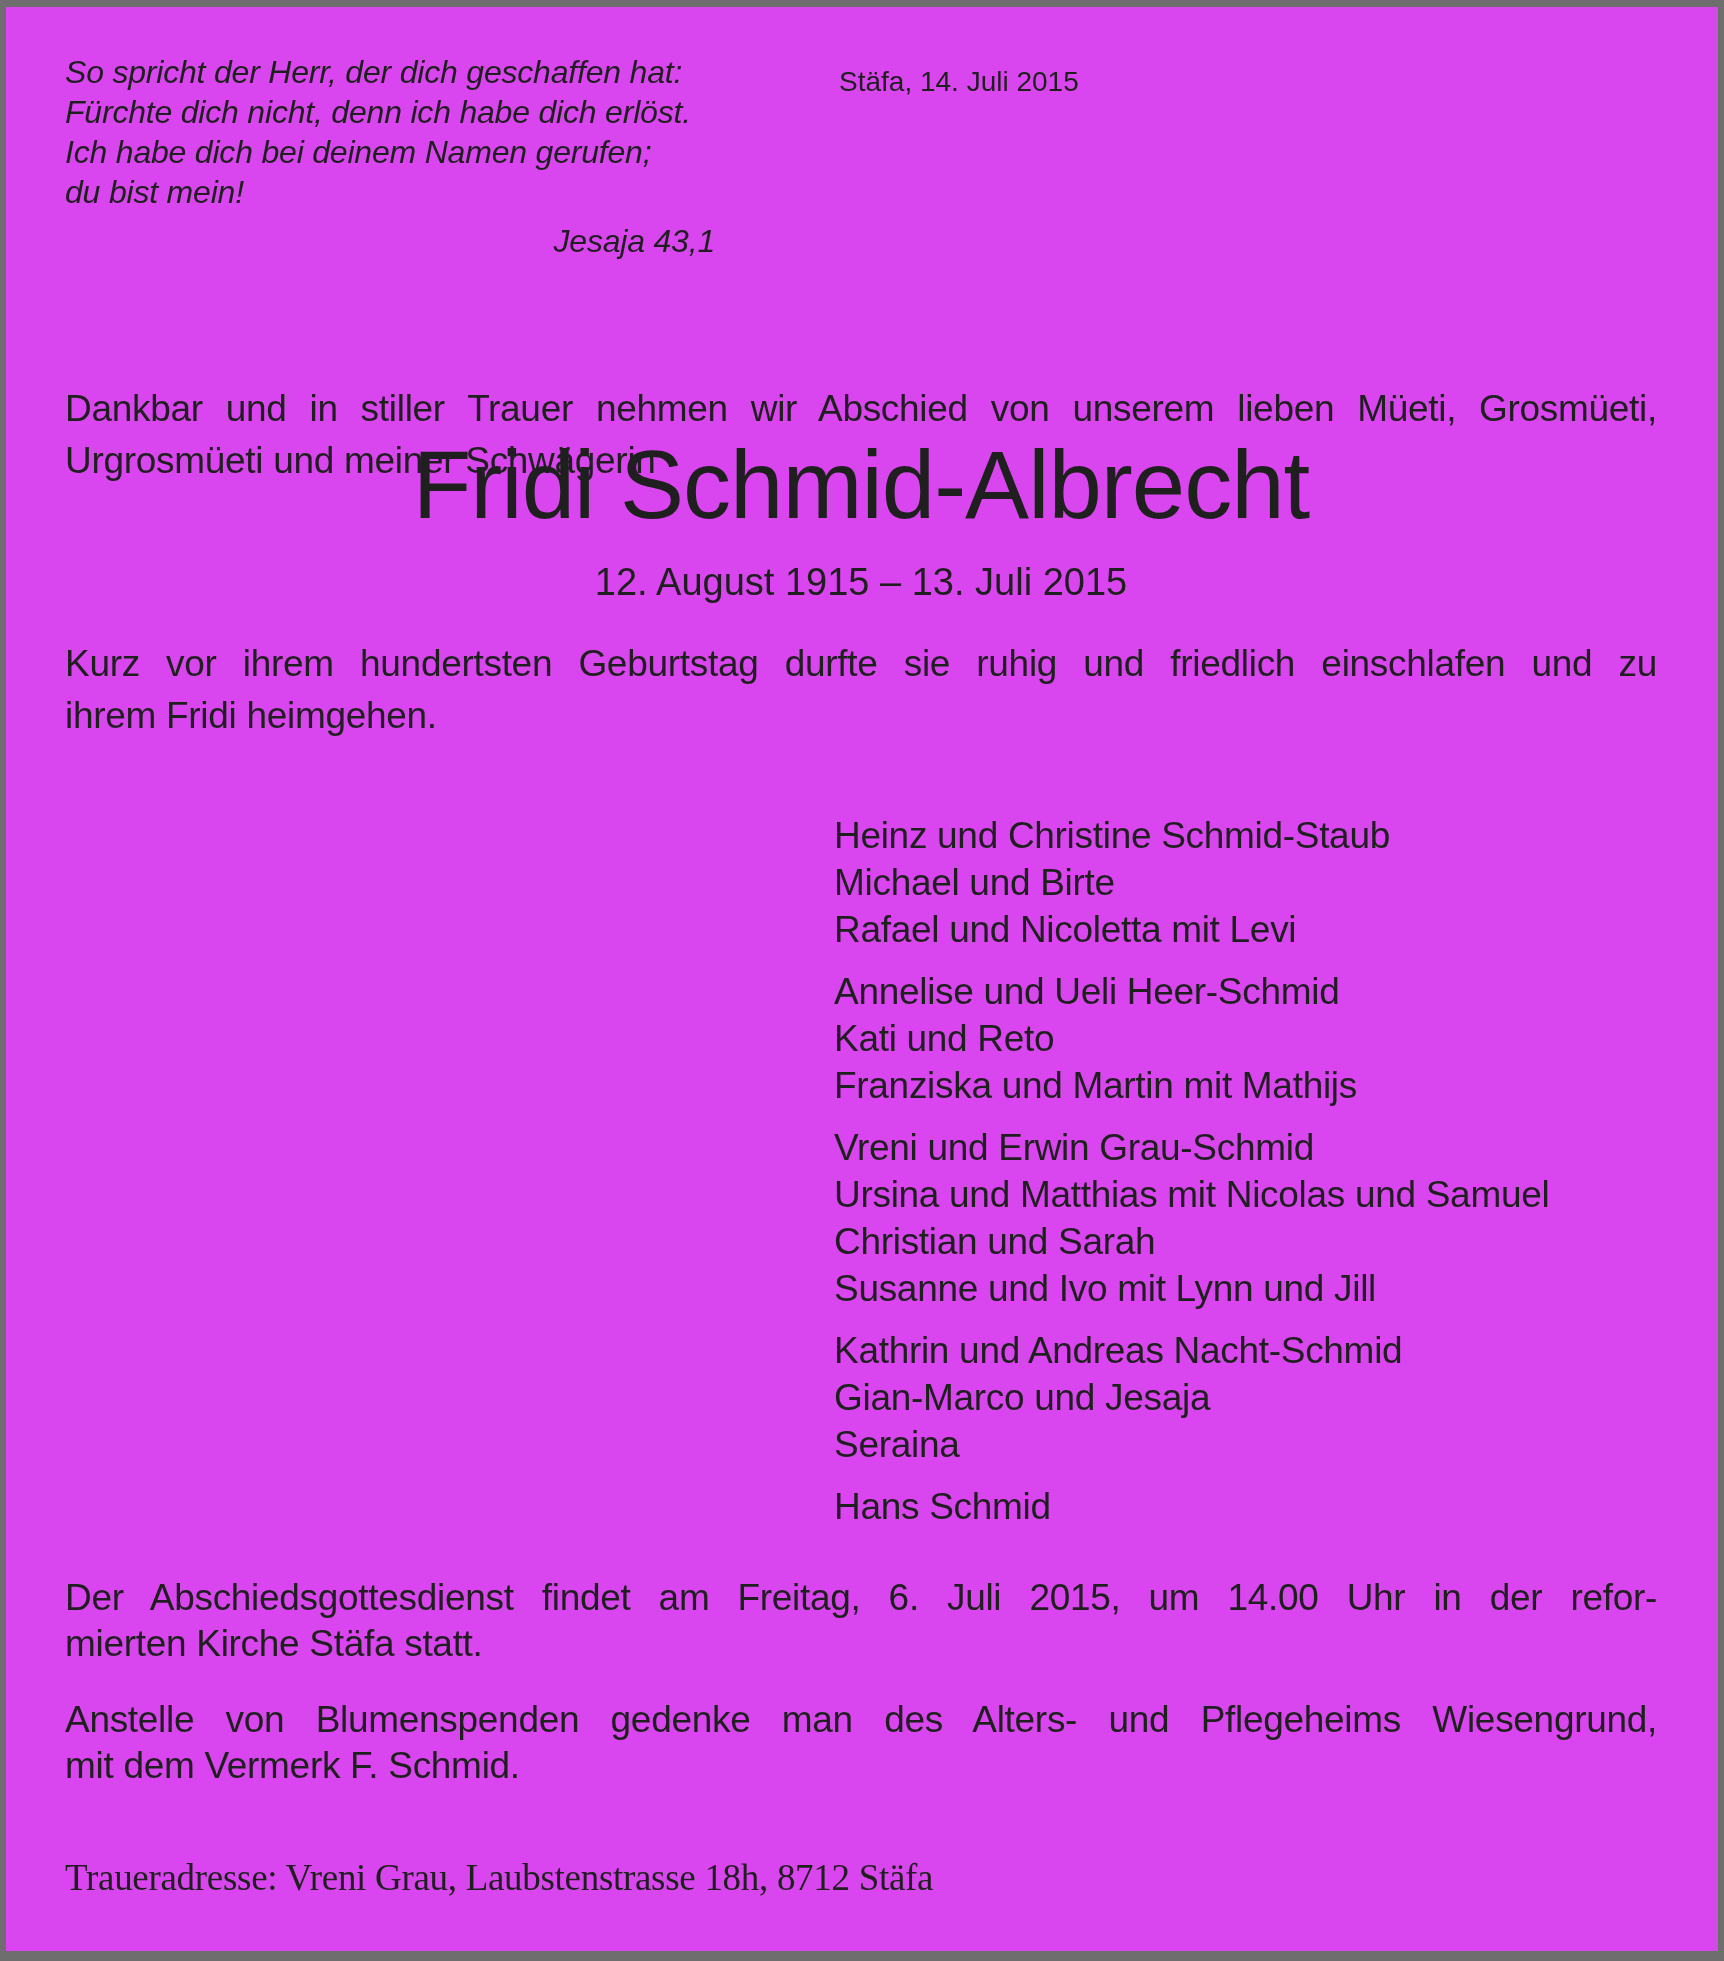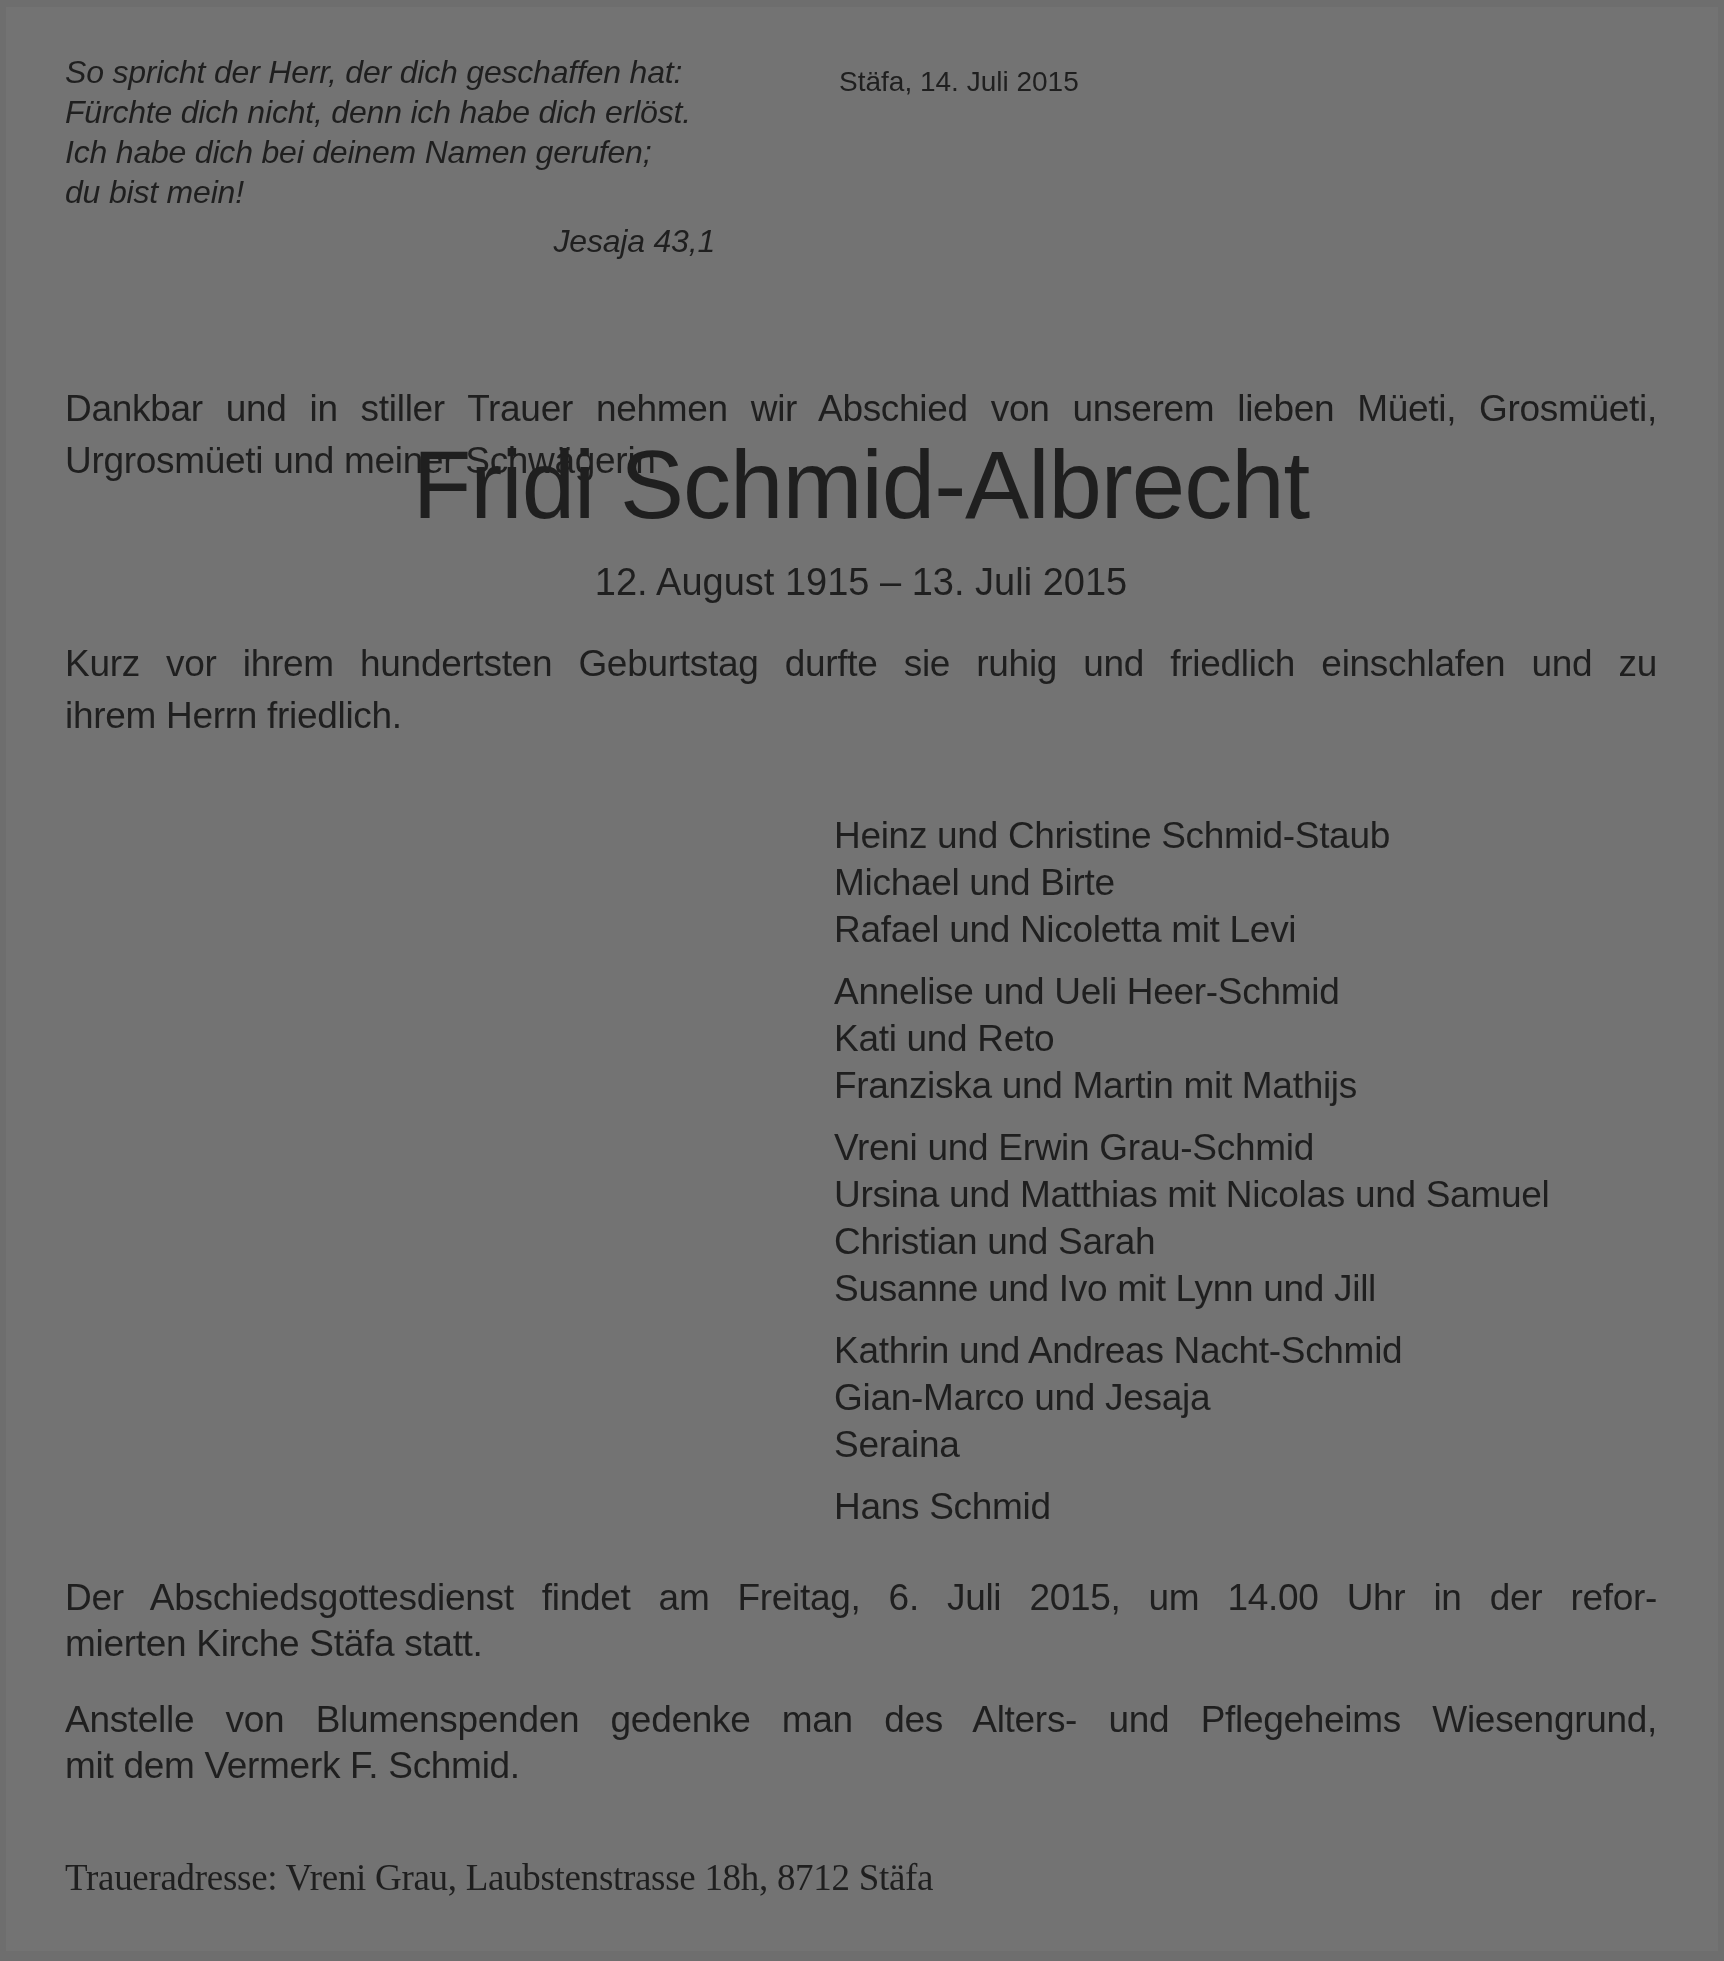--- a/index.html
+++ b/index.html
@@ -1,20 +1,20 @@
 <!DOCTYPE html>
 <html><head>
 <meta charset="utf-8">
 <style>
   html,body{margin:0;padding:0;background:#ffffff;}
   .page{
     position:relative;
     width:1724px;height:1961px;
     box-sizing:border-box;
-    background:#737373;
+    background:#d946ef;
     border-style:solid;
     border-color:#6e6e6e;
     border-width:7px 6px 10px 6px;
     font-family:"Liberation Sans", sans-serif;
     color:#1f1f1f;
     overflow:hidden;
   }
   .abs{position:absolute;}
   
   .quote{left:59px;top:45px;width:650px;font-style:italic;font-size:32px;line-height:40px;letter-spacing:-0.2px;}
@@ -58,21 +58,21 @@
     <div class="jline">Dankbar und in stiller Trauer nehmen wir Abschied von unserem lieben Müeti, Grosmüeti,</div>
     <div class="nline">Urgrosmüeti und meiner Schwägerin</div>
   </div>
 
   <h1 class="abs name">Fridi Schmid-Albrecht</h1>
 
   <div class="abs dates">12. August 1915 – 13. Juli 2015</div>
 
   <div class="abs para peaceful">
     <div class="jline">Kurz vor ihrem hundertsten Geburtstag durfte sie ruhig und friedlich einschlafen und zu</div>
-    <div class="nline">ihrem Herrn friedlich.</div>
+    <div class="nline">ihrem Fridi heimgehen.</div>
   </div>
 
   <div class="abs family">
     <div class="group">
       <div class="member">Heinz und Christine Schmid-Staub</div>
       <div class="member">Michael und Birte</div>
       <div class="member">Rafael und Nicoletta mit Levi</div>
     </div>
     <div class="group">
       <div class="member">Annelise und Ueli Heer-Schmid</div>

